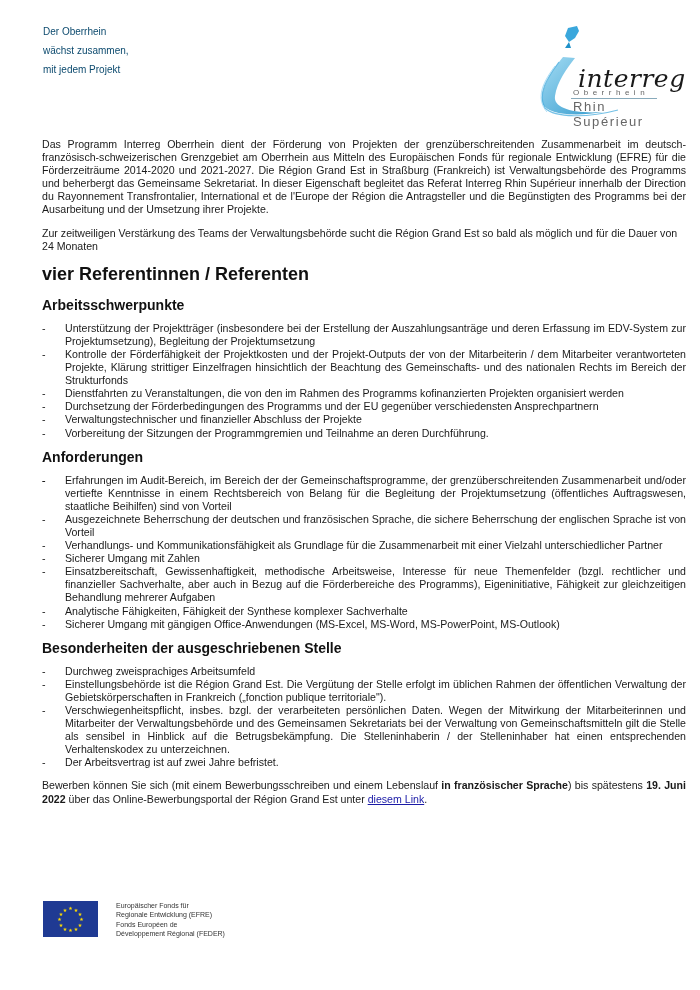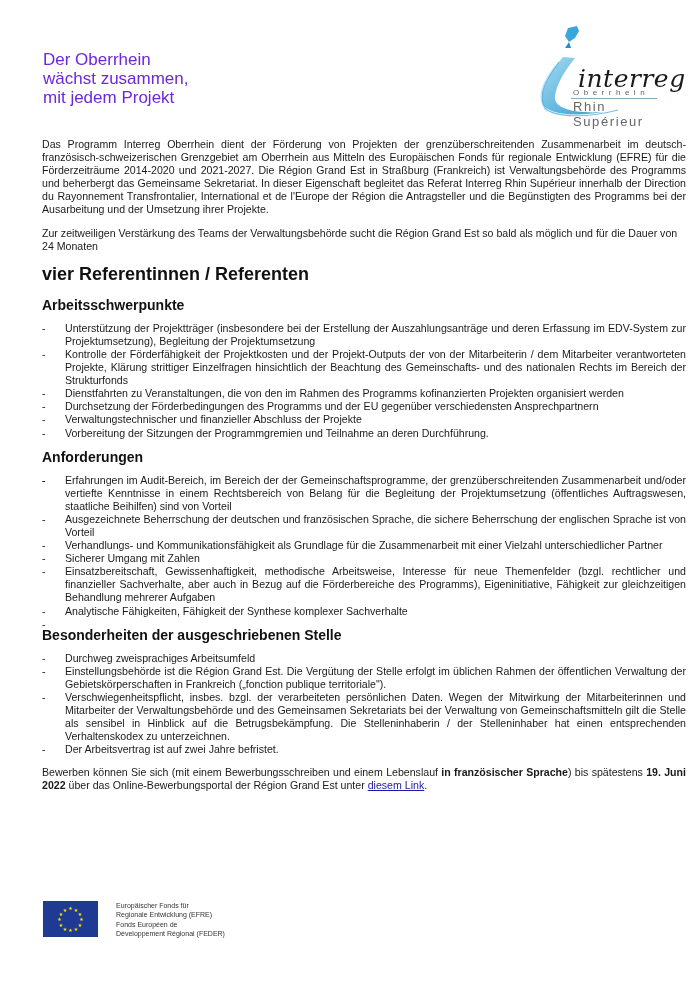--- a/index.html
+++ b/index.html
@@ -1,19 +1,19 @@
 <!DOCTYPE html>
 <html><head>
 <meta charset="utf-8">
 <style>
   html, body { margin: 0; padding: 0; background: #ffffff; }
   body { width: 700px; height: 990px; position: relative; overflow: hidden;
          font-family: "Liberation Sans", sans-serif; color: #1a1a1a; }
-  .tagline { position: absolute; left: 43px; top: 50px; font-size: 17px; line-height: 19px;
-             color: #6d28d9; }
+  .tagline { position: absolute; left: 43px; top: 22px; font-size: 10px; line-height: 19px;
+             color: #0c4a6e; }
   .tagline div { white-space: nowrap; }
   .logo { position: absolute; left: 533px; top: 22px; width: 140px; height: 100px; }
   .logo-word { position: absolute; left: 45px; top: 42px; font-family: "DejaVu Serif", serif;
                font-size: 25px; font-style: italic; color: #1a1a1a; letter-spacing: 0.5px; }
   .logo-sub1 { position: absolute; left: 40px; top: 66px; font-size: 8px; color: #666;
                letter-spacing: 4.5px; }
   .logo-line { position: absolute; left: 38px; top: 76px; width: 86px; height: 1px; background: #8ab; }
   .logo-sub2 { position: absolute; left: 40px; top: 77px; font-size: 13px; color: #666;
                letter-spacing: 1.6px; }
 
@@ -82,21 +82,21 @@
 
   <h2 class="sec2">Anforderungen</h2>
   <ul>
     <li><span class="dash">-</span></li>
     <li><span class="dash">-</span><span>Erfahrungen im Audit-Bereich, im Bereich der der Gemeinschaftsprogramme, der grenzüberschreitenden Zusammenarbeit und/oder vertiefte Kenntnisse in einem Rechtsbereich von Belang für die Begleitung der Projektumsetzung (öffentliches Auftragswesen, staatliche Beihilfen) sind von Vorteil</span></li>
     <li><span class="dash">-</span><span>Ausgezeichnete Beherrschung der deutschen und französischen Sprache, die sichere Beherrschung der englischen Sprache ist von Vorteil</span></li>
     <li><span class="dash">-</span><span>Verhandlungs- und Kommunikationsfähigkeit als Grundlage für die Zusammenarbeit mit einer Vielzahl unterschiedlicher Partner</span></li>
     <li><span class="dash">-</span><span>Sicherer Umgang mit Zahlen</span></li>
     <li><span class="dash">-</span><span>Einsatzbereitschaft, Gewissenhaftigkeit, methodische Arbeitsweise, Interesse für neue Themenfelder (bzgl. rechtlicher und finanzieller Sachverhalte, aber auch in Bezug auf die Förderbereiche des Programms), Eigeninitiative, Fähigkeit zur gleichzeitigen Behandlung mehrerer Aufgaben</span></li>
     <li><span class="dash">-</span><span>Analytische Fähigkeiten, Fähigkeit der Synthese komplexer Sachverhalte</span></li>
-    <li><span class="dash">-</span></li>
+    <li><span class="dash">-</span><span>Sicherer Umgang mit gängigen Office-Anwendungen (MS-Excel, MS-Word, MS-PowerPoint, MS-Outlook)</span></li>
   </ul>
 
   <h2 class="sec3">Besonderheiten der ausgeschriebenen Stelle</h2>
   <ul>
     <li><span class="dash">-</span><span>Durchweg zweisprachiges Arbeitsumfeld</span></li>
     <li><span class="dash">-</span><span>Einstellungsbehörde ist die Région Grand Est. Die Vergütung der Stelle erfolgt im üblichen Rahmen der öffentlichen Verwaltung der Gebietskörperschaften in Frankreich („fonction publique territoriale").</span></li>
     <li><span class="dash">-</span><span>Verschwiegenheitspflicht, insbes. bzgl. der verarbeiteten persönlichen Daten. Wegen der Mitwirkung der Mitarbeiterinnen und Mitarbeiter der Verwaltungsbehörde und des Gemeinsamen Sekretariats bei der Verwaltung von Gemeinschaftsmitteln gilt die Stelle als sensibel in Hinblick auf die Betrugsbekämpfung. Die Stelleninhaberin / der Stelleninhaber hat einen entsprechenden Verhaltenskodex zu unterzeichnen.</span></li>
     <li><span class="dash">-</span><span>Der Arbeitsvertrag ist auf zwei Jahre befristet.</span></li>
   </ul>
 

